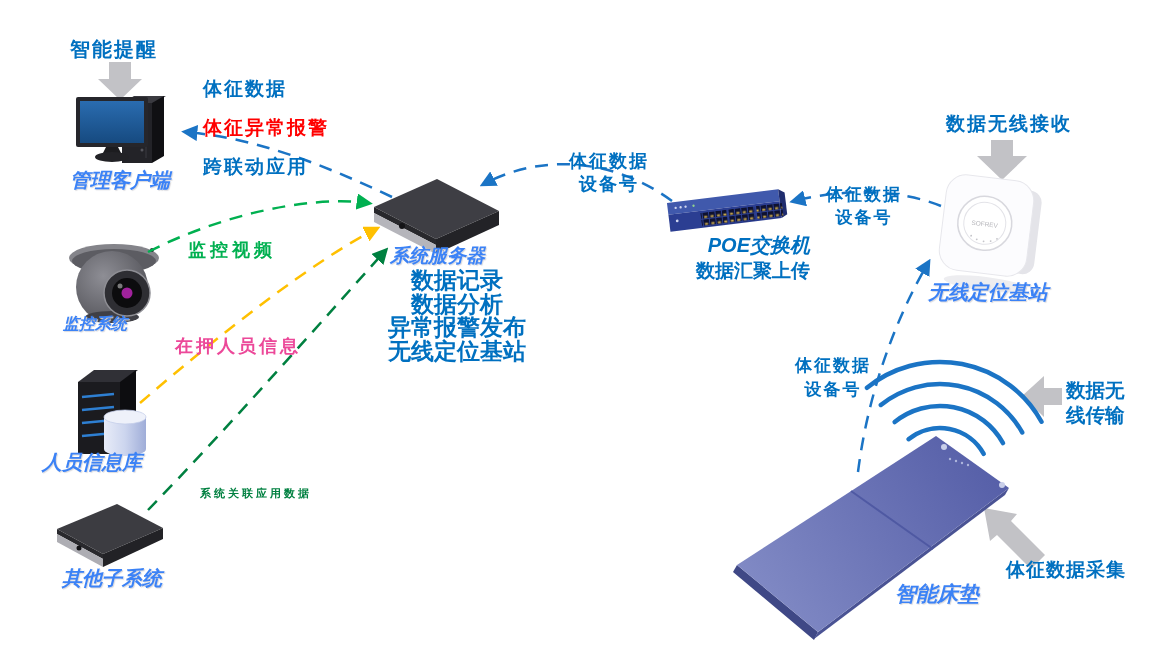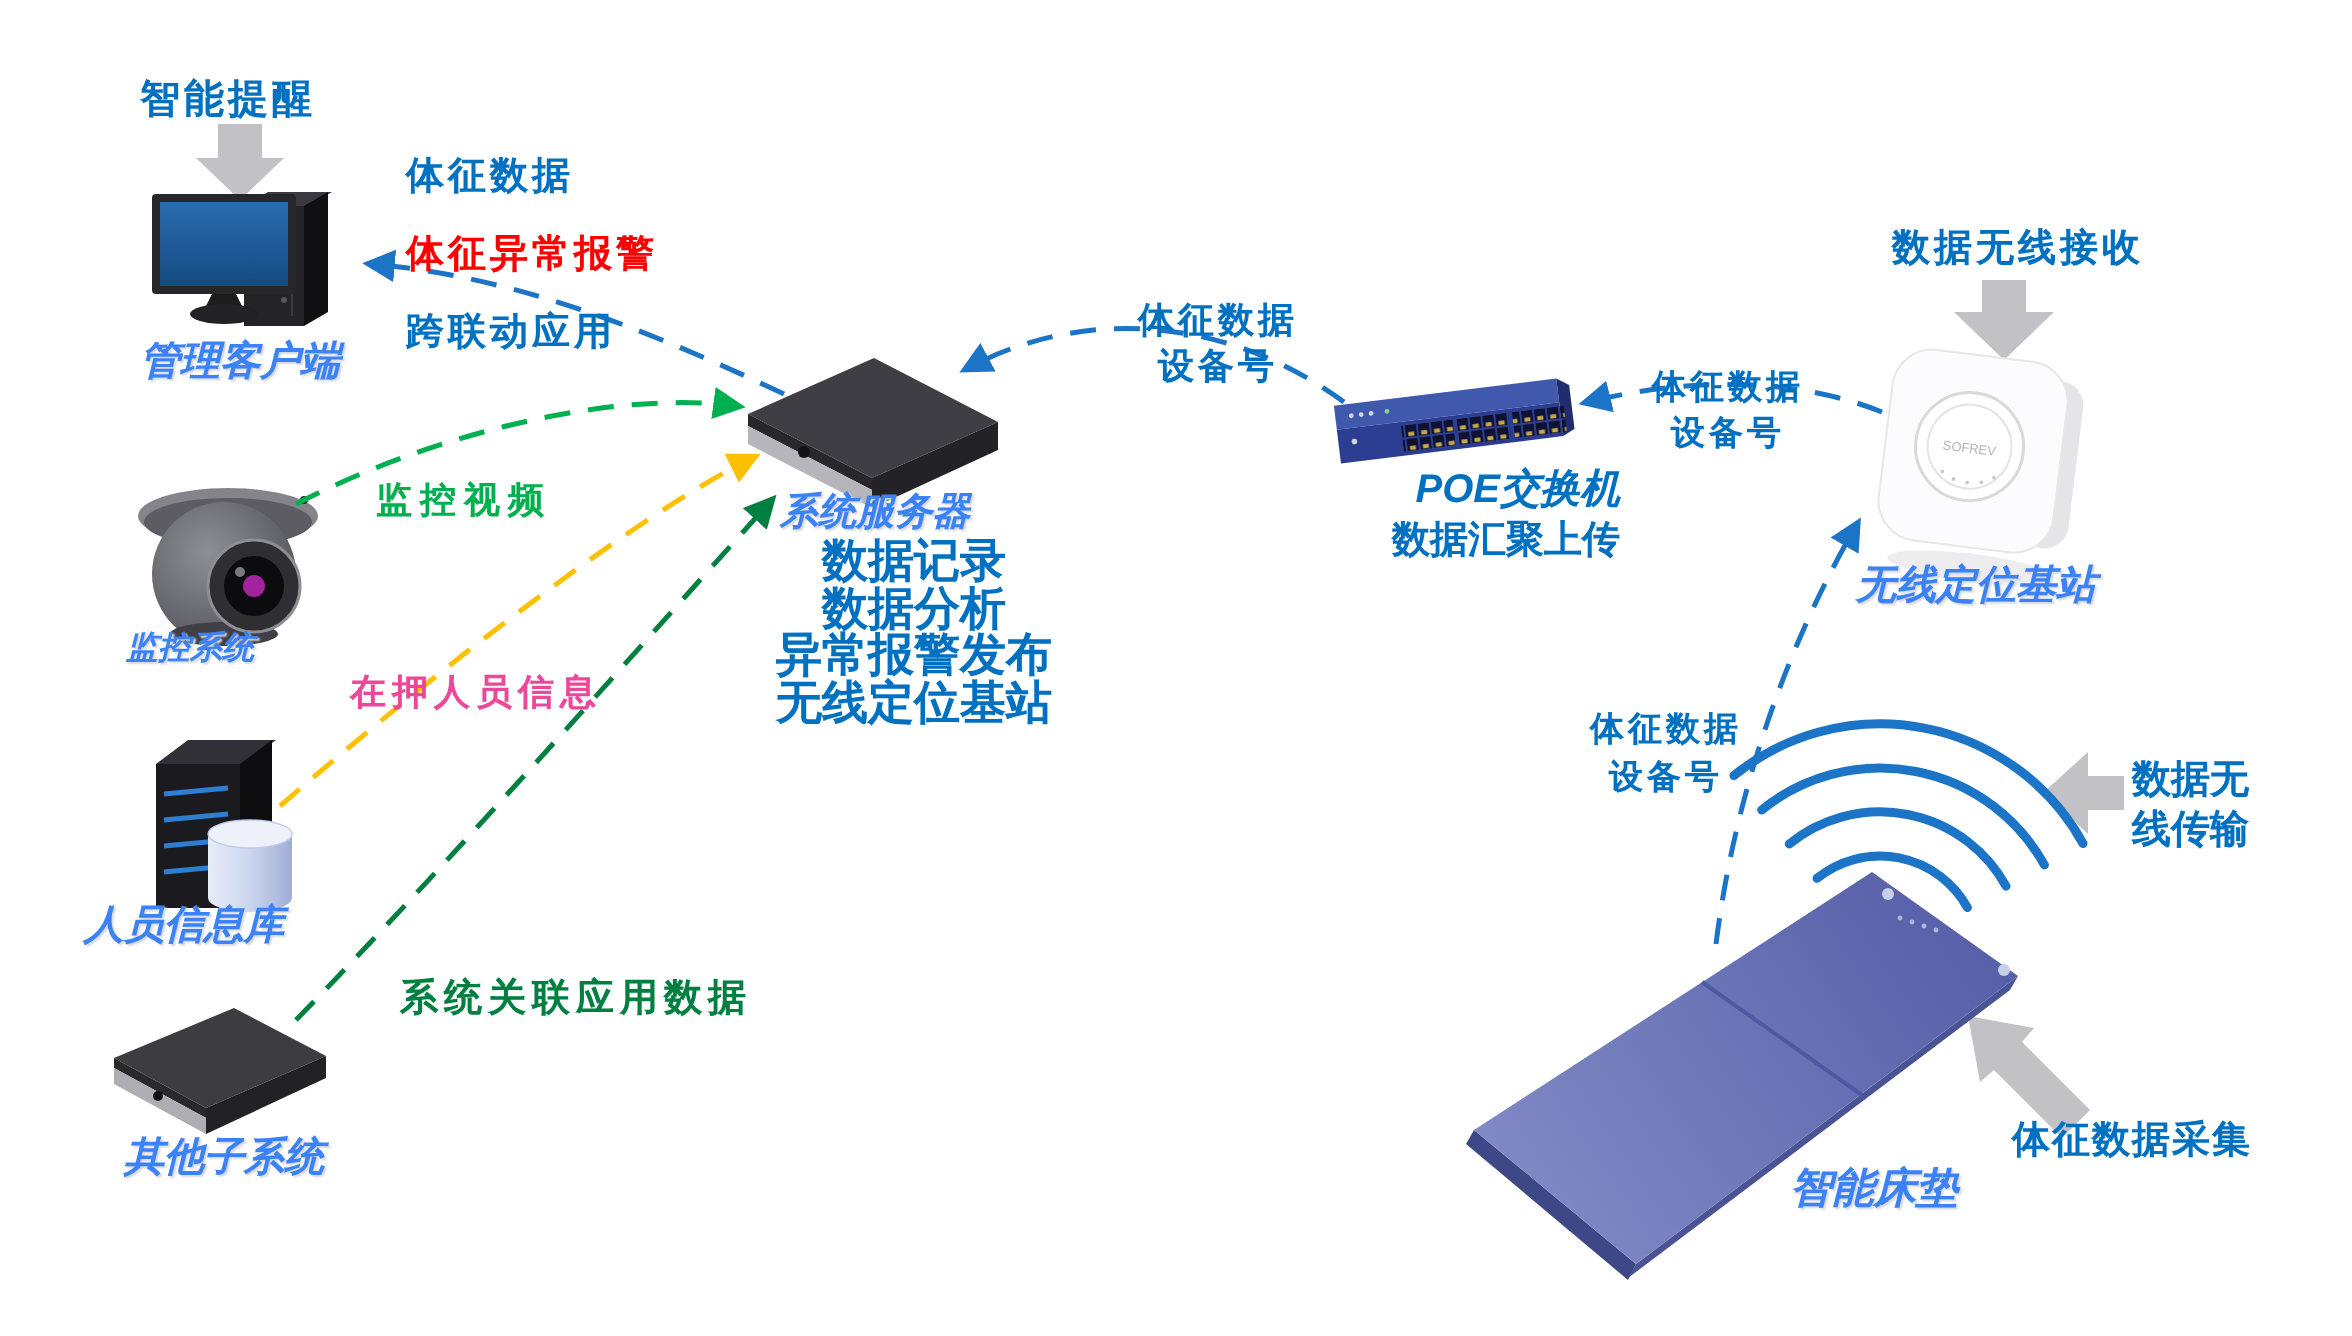--- a/index.html
+++ b/index.html
@@ -205,21 +205,21 @@
     <div>数据记录</div>
     <div>数据分析</div>
     <div>异常报警发布</div>
     <div>无线定位基站</div>
   </div>
 
   <div class="lbl kaiti yellow" style="left:175px;top:322px;font-size:18px;letter-spacing:3px;">在押人员信息</div>
 
   <div class="lbl devlbl" style="left:42px;top:449px;font-size:20px;text-align:center;">人员信息库</div>
 
-  <div class="lbl kaiti dkgreen" style="left:200px;top:474px;font-size:19px;letter-spacing:3px;">系统关联应用数据</div>
+  <div class="lbl kaiti dkgreen" style="left:200px;top:474px;font-size:11px;letter-spacing:3px;">系统关联应用数据</div>
 
   <div class="lbl devlbl" style="left:62px;top:565px;font-size:20px;">其他子系统</div>
 
   <div class="lbl center" style="left:638px;top:233px;width:172px;line-height:25px;text-align:right;">
     <div class="heiti blue" style="font-size:20px;font-style:italic;">POE交换机</div>
     <div class="heiti blue" style="font-size:19px;">数据汇聚上传</div>
   </div>
 
   <div class="lbl kaiti blue center" style="left:548px;top:137px;width:122px;font-size:18px;letter-spacing:2px;line-height:23px;">
     <div>体征数据</div>

